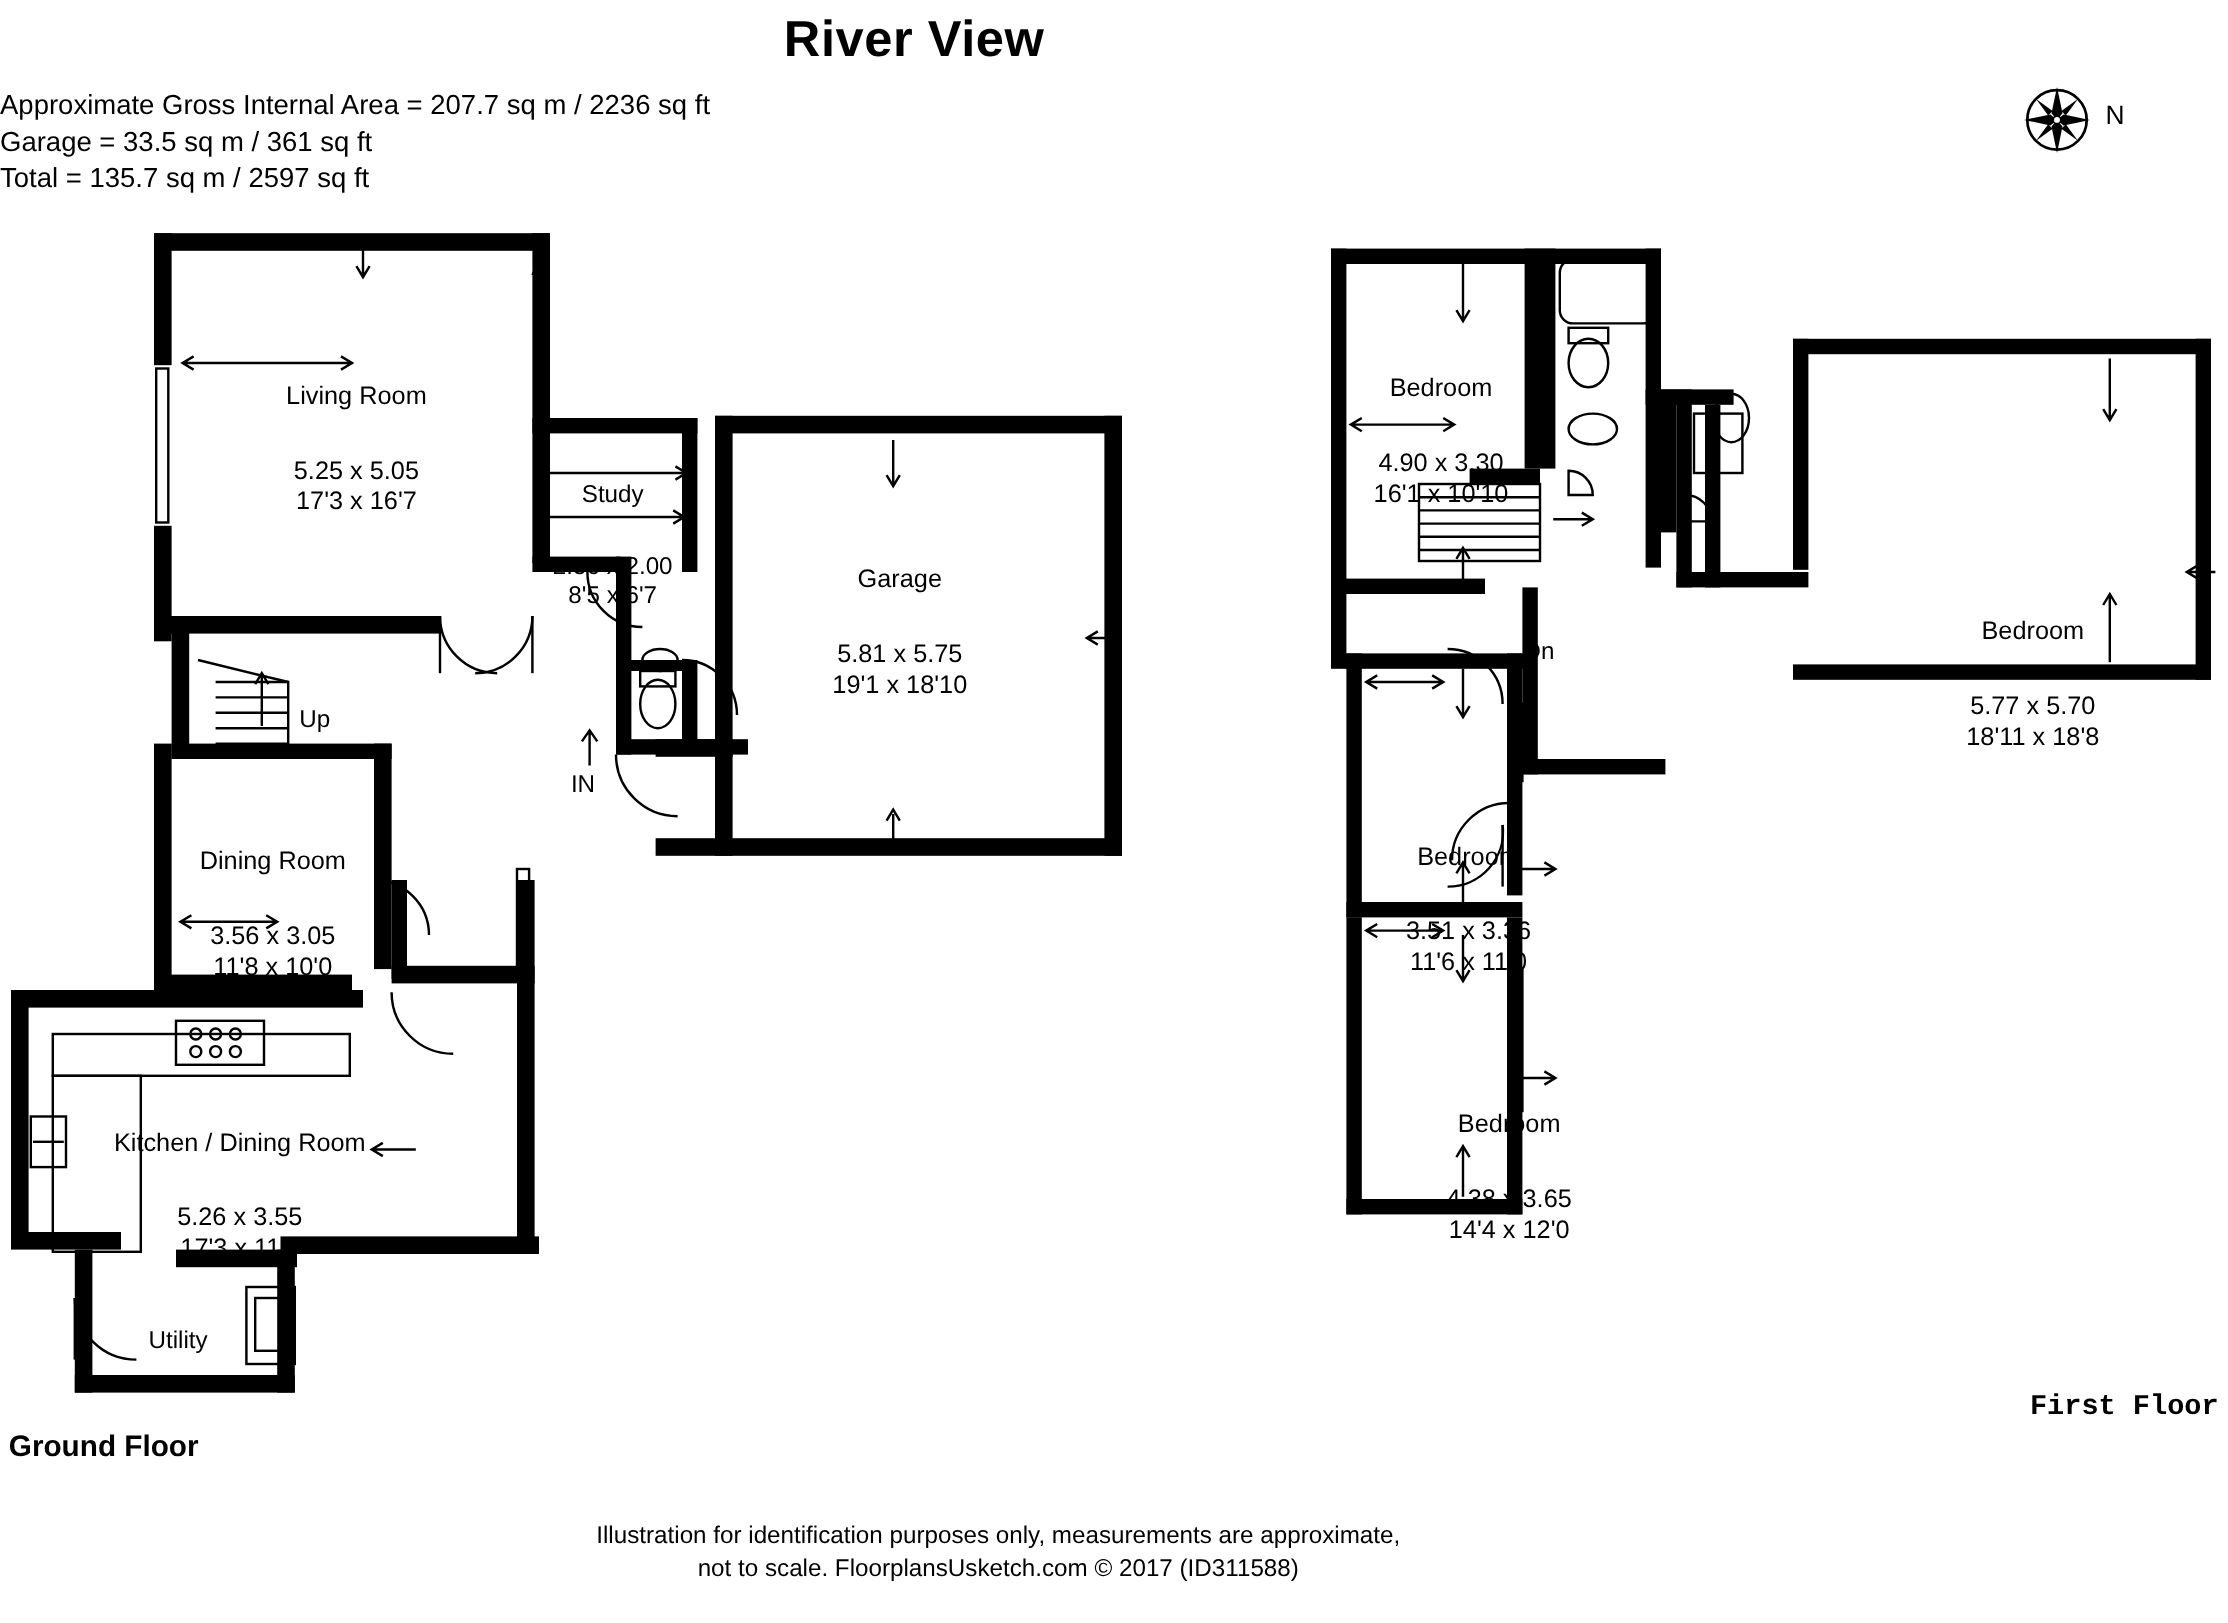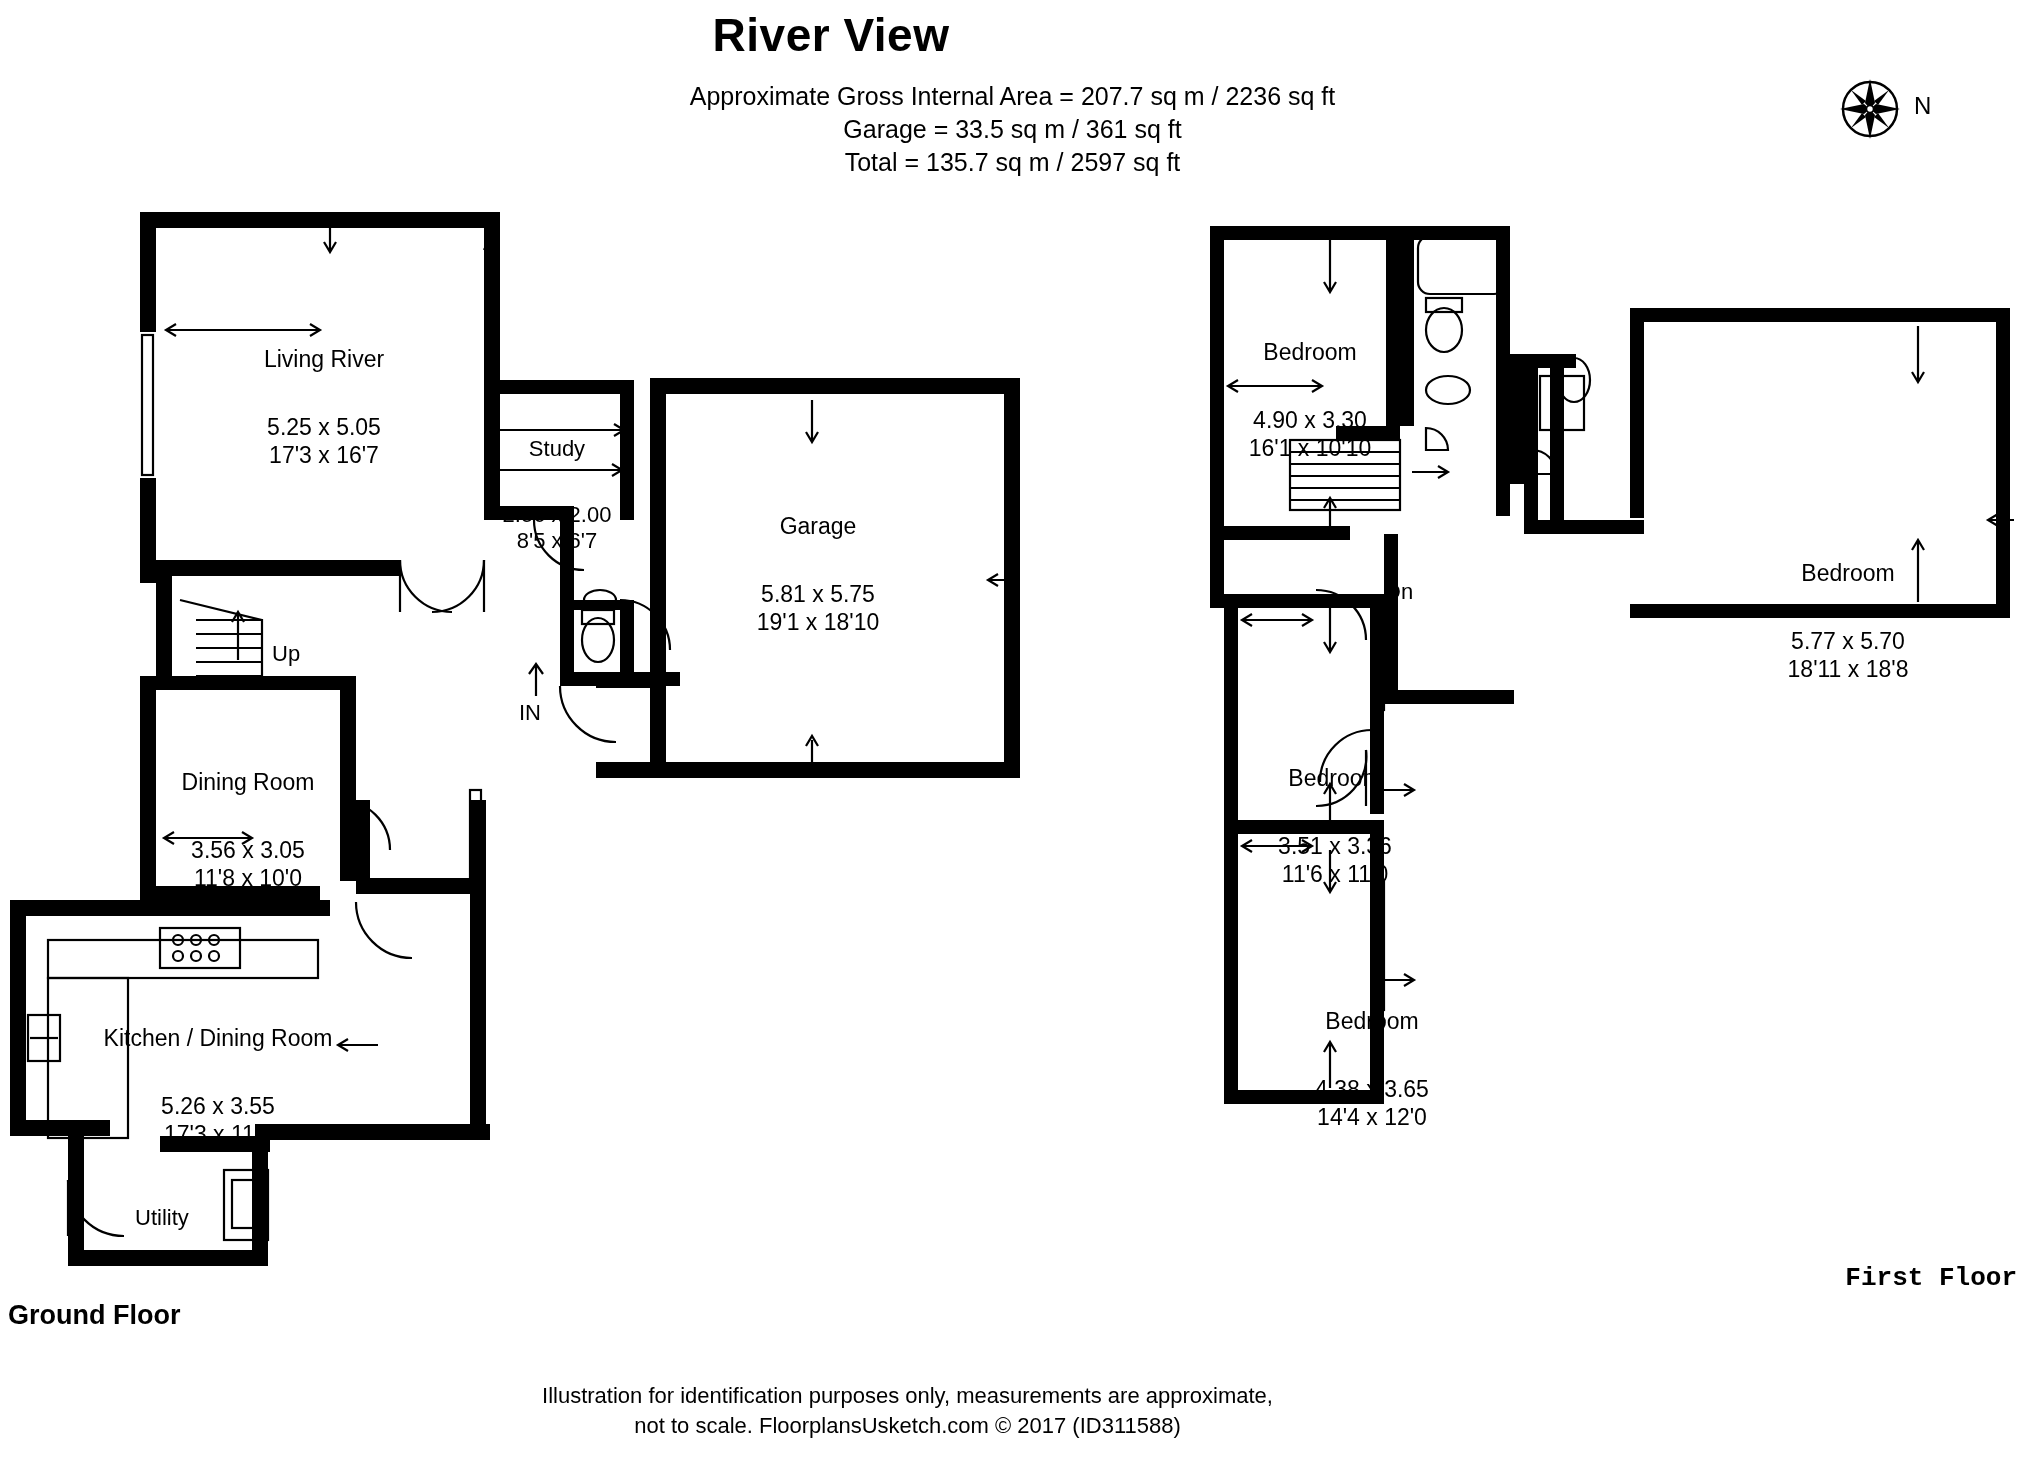--- a/index.html
+++ b/index.html
@@ -28,21 +28,21 @@
     width: 1662px;
     text-align: center;
     font-size: 46px;
     font-weight: bold;
     letter-spacing: 0.5px;
   }
   #area-lines {
     position: absolute;
     left: 0; top: 80px;
     width: 2025px;
-    text-align: center;
+    text-align: left;
     font-size: 25px;
     line-height: 33px;
   }
   
   #ground-caption {
     position: absolute;
     left: 8px; top: 1300px;
     font-size: 27px;
     font-weight: bold;
   }
@@ -243,21 +243,21 @@
       <path d="M490 470 L620 470 M498 464 L488 470 L498 476 M612 464 L622 470 L612 476"></path>
       <path d="M812 400 L812 440 M806 432 L812 442 L818 432"></path>
       <path d="M990 580 L1012 580 M998 574 L988 580 L998 586"></path>
       <path d="M812 740 L812 770 M806 746 L812 736 L818 746"></path>
       <path d="M166 838 L250 838 M174 832 L164 838 L174 844 M242 832 L252 838 L242 844"></path>
       <path d="M340 1045 L378 1045 M348 1039 L338 1045 L348 1051"></path>
     </g>
   </svg>
 
   <div class="room-label" style="left:324px; top:345px;">
-    <span class="rl-name">Living River</span>
+    <span class="rl-name">Living Room</span>
     <span class="rl-m">5.25 x 5.05</span>
     <span class="rl-ft">17'3 x 16'7</span>
   </div>
 
   <div class="room-label" style="left:557px; top:436px; font-size:22px; line-height:26px;">
     <span class="rl-name">Study</span>
     <span class="rl-m">2.56 x 2.00</span>
     <span class="rl-ft">8'5 x 6'7</span>
   </div>
 

